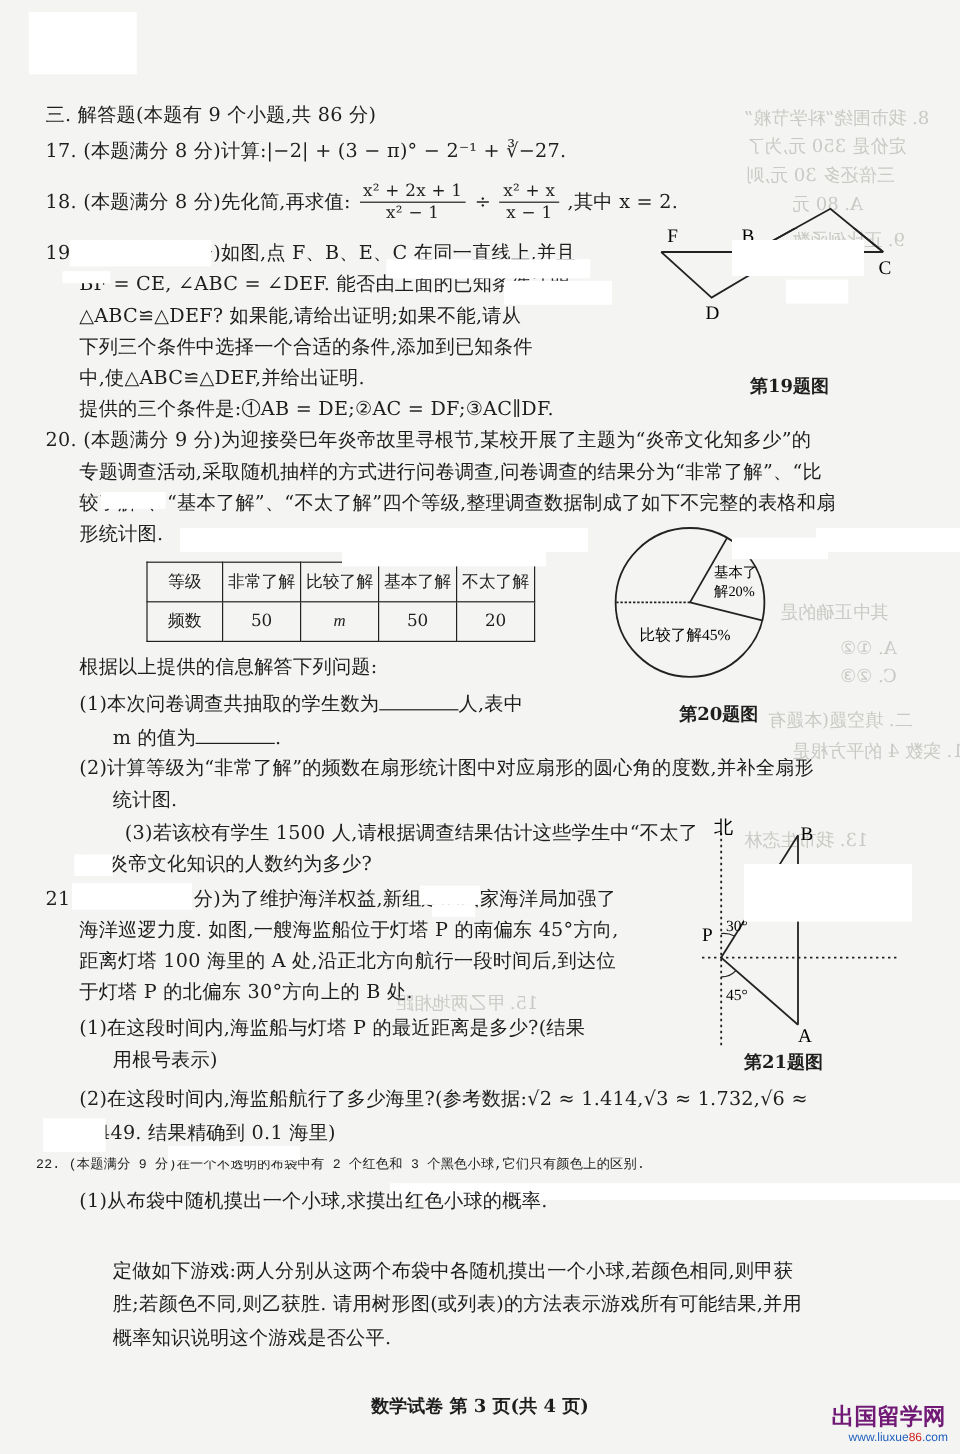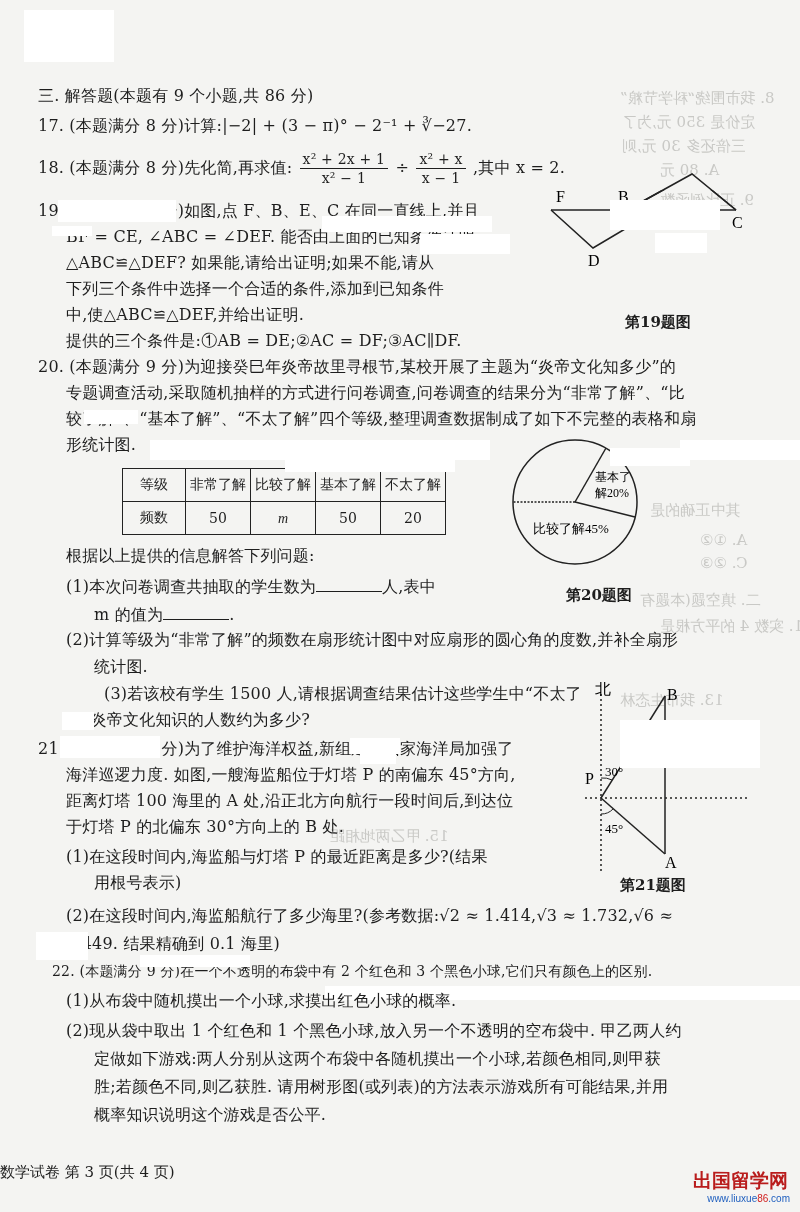--- a/index.html
+++ b/index.html
@@ -25,22 +25,22 @@
   .frac .den { display: block; padding: 0 3px; font-size: 14px; line-height: 18px; }
   .blank { display: inline-block; border-bottom: 1px solid #1e1e1e; height: 16px; vertical-align: baseline; }
   table.freq {
     position: absolute; left: 122px; top: 468px; border-collapse: collapse;
     font-size: 14px;
   }
   table.freq td {
     border: 1px solid #222; height: 32px; text-align: center; padding: 0 0;
   }
   .fig-caption { position: absolute; font-size: 15px; font-weight: bold; white-space: nowrap; }
-  .footer { position: absolute; left: 0; width: 800px; top: 1163px; font-size: 15px; }
-  .wm1 { position: absolute; right: 12px; top: 1168px; font-family: "DejaVu Sans", sans-serif; font-size: 19px; color: #b91c1c; font-weight: bold; }
+  .footer { position: absolute; left: 0; width: 800px; top: 1163px; text-align: center; font-size: 15px; font-weight: bold; }
+  .wm1 { position: absolute; right: 12px; top: 1168px; font-family: "DejaVu Sans", sans-serif; font-size: 19px; color: #701a75; font-weight: bold; }
   .wm2 { position: absolute; right: 10px; top: 1193px; font-family: Liberation Sans, sans-serif; font-size: 10px; color: #1f5fbf; }
   .wm2 .red { color: #d02020; }
   svg text { font-family: "Liberation Serif", serif; }
 </style>
 </head>
 <body>
 
 <div class="page">
 
   <div class="ghost" style="left:620px; top:88px;">8. 我市围绕“科学节粮”</div>
@@ -190,25 +190,24 @@
     <text x="10" y="12" font-size="16">北</text>
     <text x="82" y="18" font-size="16">B</text>
     <text x="0" y="102" font-size="16">P</text>
     <text x="80" y="186" font-size="16">A</text>
     <text x="20" y="94" font-size="13">30°</text>
     <text x="20" y="151" font-size="13">45°</text>
   </svg>
   <div class="redact" style="left:620px; top:720px; width:140px; height:48px;"></div>
   <div class="fig-caption" style="left:620px; top:876px;">第21题图</div>
 
-  <div class="line" style="left:52px; top:960px; font-size:14px;">22. (本题满分 9 分)在一个不透明的布袋中有 2 个红色和 3 个黑色小球,它们只有颜色上的区别.</div>
+  <div class="line" style="left:30px; top:960px; font-size:11px;font-family:Liberation Mono, monospace;">22. (本题满分 9 分)在一个不透明的布袋中有 2 个红色和 3 个黑色小球,它们只有颜色上的区别.</div>
   <div class="redact" style="left:140px; top:955px; width:110px; height:12px;"></div>
   <div class="redact" style="left:325px; top:986px; width:475px; height:14px;"></div>
   <div class="line" style="left:66px; top:990px;">(1)从布袋中随机摸出一个小球,求摸出红色小球的概率.</div>
-  <div class="line" style="left:66px; top:1020px;">(2)现从袋中取出 1 个红色和 1 个黑色小球,放入另一个不透明的空布袋中. 甲乙两人约</div>
   <div class="line" style="left:94px; top:1048px;">定做如下游戏:两人分别从这两个布袋中各随机摸出一个小球,若颜色相同,则甲获</div>
   <div class="line" style="left:94px; top:1076px;">胜;若颜色不同,则乙获胜. 请用树形图(或列表)的方法表示游戏所有可能结果,并用</div>
   <div class="line" style="left:94px; top:1104px;">概率知识说明这个游戏是否公平.</div>
 
   <div class="footer">数学试卷   第 3 页(共 4 页)</div>
 
   <div class="wm1">出国留学网</div>
   <div class="wm2"><span>www.liuxue</span><span class="red">86</span><span>.com</span></div>
 </div>
 

